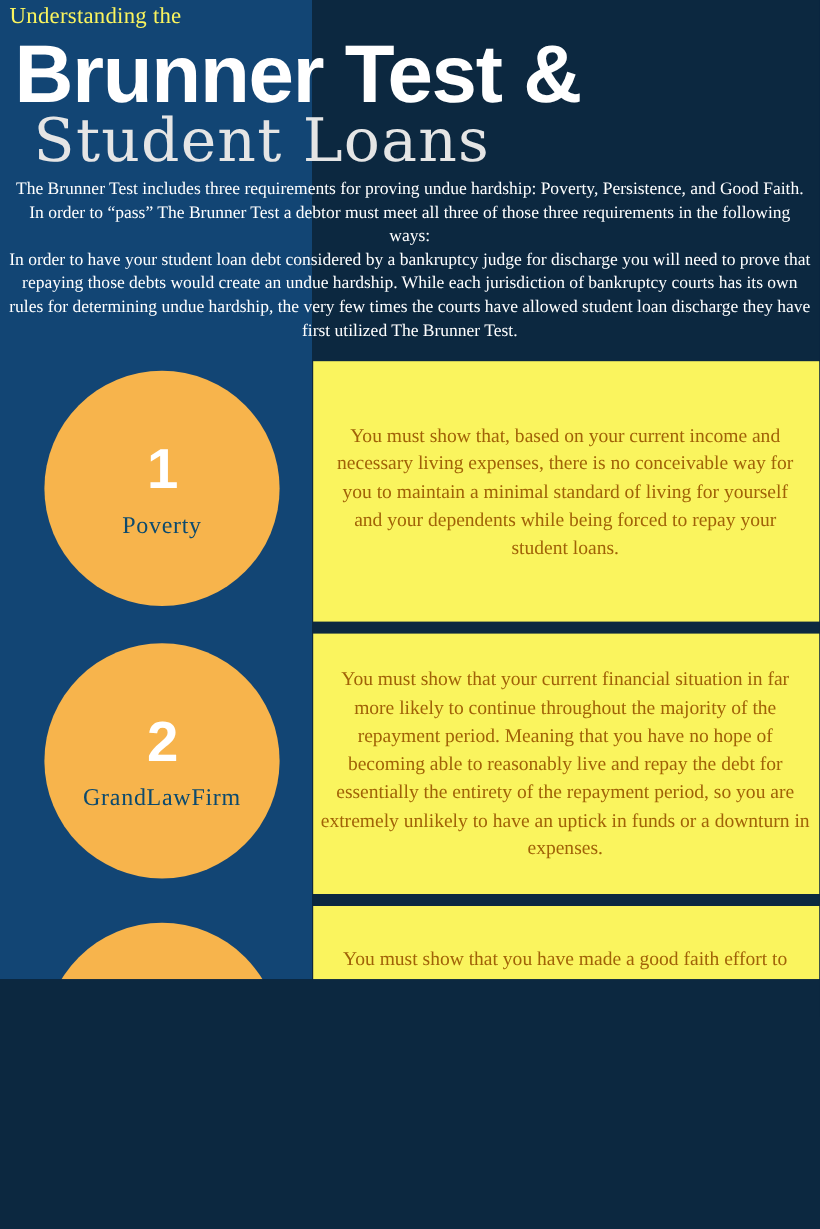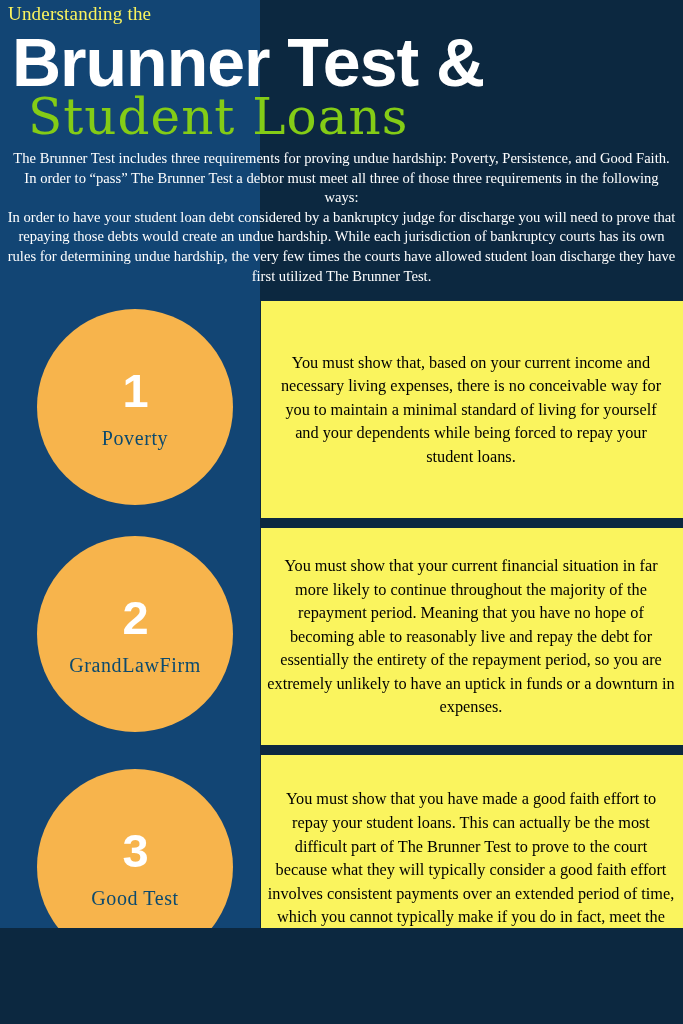--- a/index.html
+++ b/index.html
@@ -3,21 +3,21 @@
 <meta charset="utf-8">
 <style>
   html, body {
     margin: 0;
     padding: 0;
     background: #0c2840;
   }
   #page {
     position: relative;
     width: 683px;
-    height: 928px;
+    height: 816px;
     overflow: hidden;
     background: #0c2840;
     font-family: "Liberation Serif", "DejaVu Serif", serif;
   }
   
   .panel-left {
     position: absolute;
     left: 0;
     top: 0;
     width: 260px;
@@ -61,21 +61,21 @@
     color: #ffffff;
     letter-spacing: -1px;
   }
   .title-sub {
     position: absolute;
     left: 28px;
     top: 92px;
     font-family: "DejaVu Serif", "Liberation Serif", serif;
     font-size: 50px;
     line-height: 1.0;
-    color: #84cc16;
+    color: #e5e5e5;
     letter-spacing: 1px;
   }
   
   .intro {
     position: absolute;
     left: 6px;
     top: 149px;
     width: 671px;
     text-align: center;
     color: #ffffff;
@@ -135,21 +135,21 @@
     background: #faf45e;
     box-sizing: border-box;
     display: flex;
     align-items: center;
     justify-content: center;
     padding: 6px 8px 6px 6px;
   }
   .yellow-box p {
     margin: 0;
     text-align: center;
-    color: #000000;
+    color: #a16207;
     font-family: "Liberation Serif", "DejaVu Serif", serif;
     font-size: 16.3px;
     line-height: 23.6px;
   }
   .row-1 .yellow-box p { width: 396px; }
   .row-2 .yellow-box p { width: 414px; }
   .row-3 .yellow-box p { width: 414px; }
 
   
   .footer {

